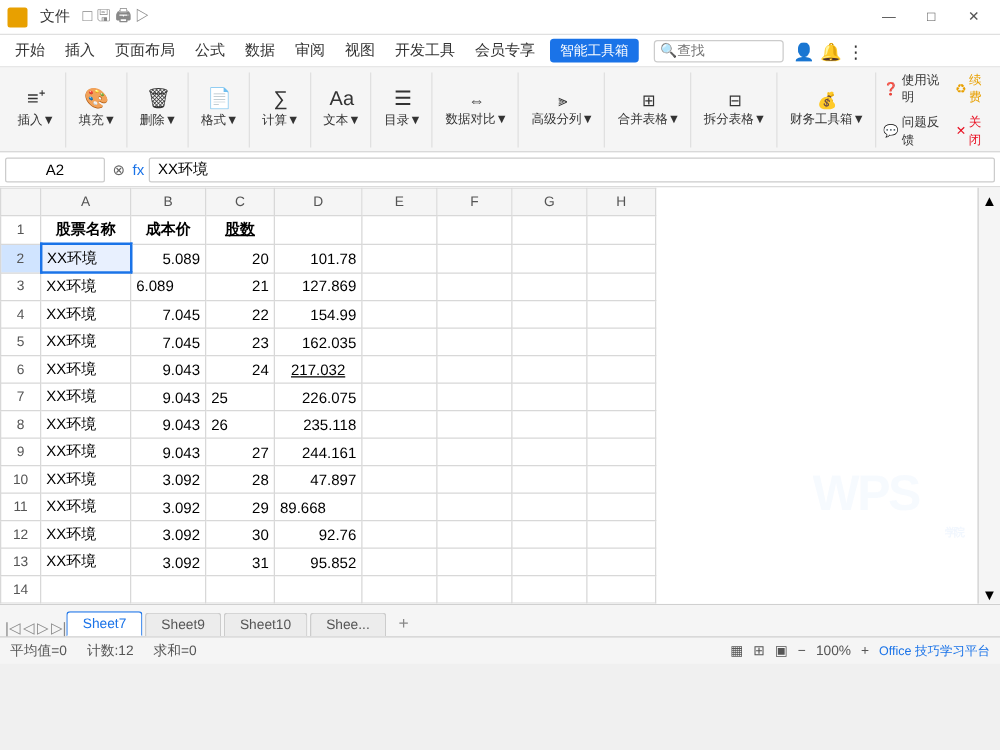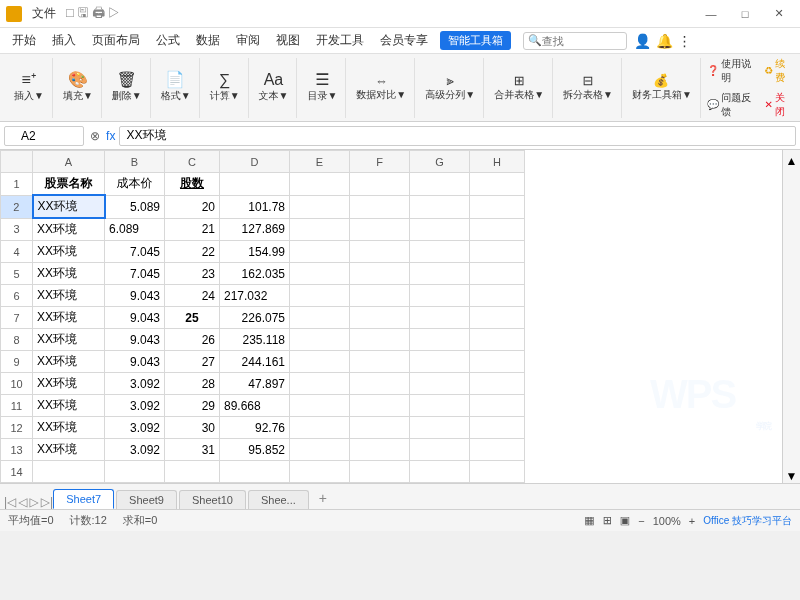--- a/index.html
+++ b/index.html
@@ -102,20 +102,21 @@
       display: flex;
       align-items: center;
       padding: 0 4px;
     }
     .cell-ref-box {
       width: 80px;
       border: 1px solid #ccc;
       border-radius: 2px;
       padding: 2px 16px;
       font-size: 12px;
+      text-align: center;
       background: #fff;
     }
     .formula-icon {
       margin: 0 6px;
       color: #666;
       font-size: 12px;
     }
     .formula-input {
       flex: 1;
       border: 1px solid #ccc;
@@ -417,21 +418,21 @@
           <th class="col-header">E</th>
           <th class="col-header">F</th>
           <th class="col-header">G</th>
           <th class="col-header">H</th>
         </tr>
       </thead>
       <tbody id="grid-body">
       <tr>
             <td class="row-header">1</td>
             <td style="font-weight: bold; text-align: center;">股票名称</td>
-            <td style="font-weight: normal; text-align: center;">成本价</td>
+            <td style="font-weight: bold; text-align: center;">成本价</td>
             <td style="font-weight: bold; text-align: center; text-decoration: underline;">股数</td>
             <td style="text-align: center;"></td>
             <td style="text-align: center;"></td>
             <td style="text-align: center;"></td>
             <td style="text-align: center;"></td>
             <td style="text-align: center;"></td>
           </tr>
           <tr>
             <td class="row-header selected-row-header">2</td>
             <td class="selected-cell" style="text-align: left;">XX环境</td>
@@ -474,42 +475,42 @@
             <td style="text-align: right;"></td>
             <td style="text-align: right;"></td>
             <td style="text-align: right;"></td>
             <td style="text-align: right;"></td>
           </tr>
           <tr>
             <td class="row-header">6</td>
             <td style="text-align: left;">XX环境</td>
             <td style="text-align: right;">9.043</td>
             <td style="text-align: right;">24</td>
-            <td style="text-align: left;">217.032</td>
+            <td style="text-align: center; text-decoration: underline;">217.032</td>
             <td style="text-align: right;"></td>
             <td style="text-align: right;"></td>
             <td style="text-align: right;"></td>
             <td style="text-align: right;"></td>
           </tr>
           <tr>
             <td class="row-header">7</td>
             <td style="text-align: left;">XX环境</td>
             <td style="text-align: right;">9.043</td>
-            <td style="text-align: center; font-weight: bold;">25</td>
+            <td style="text-align: left;">25</td>
             <td style="text-align: right;">226.075</td>
             <td style="text-align: right;"></td>
             <td style="text-align: right;"></td>
             <td style="text-align: right;"></td>
             <td style="text-align: right;"></td>
           </tr>
           <tr>
             <td class="row-header">8</td>
             <td style="text-align: left;">XX环境</td>
             <td style="text-align: right;">9.043</td>
-            <td style="text-align: right;">26</td>
+            <td style="">26</td>
             <td style="text-align: right;">235.118</td>
             <td style="text-align: right;"></td>
             <td style="text-align: right;"></td>
             <td style="text-align: right;"></td>
             <td style="text-align: right;"></td>
           </tr>
           <tr>
             <td class="row-header">9</td>
             <td style="text-align: left;">XX环境</td>
             <td style="text-align: right;">9.043</td>

